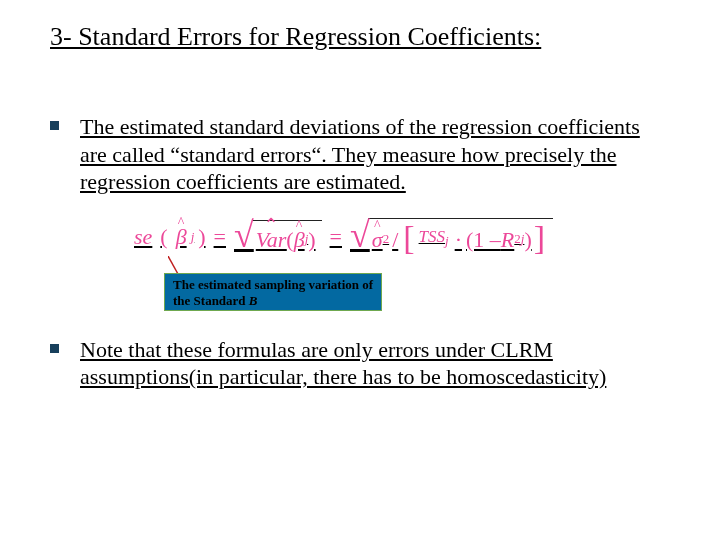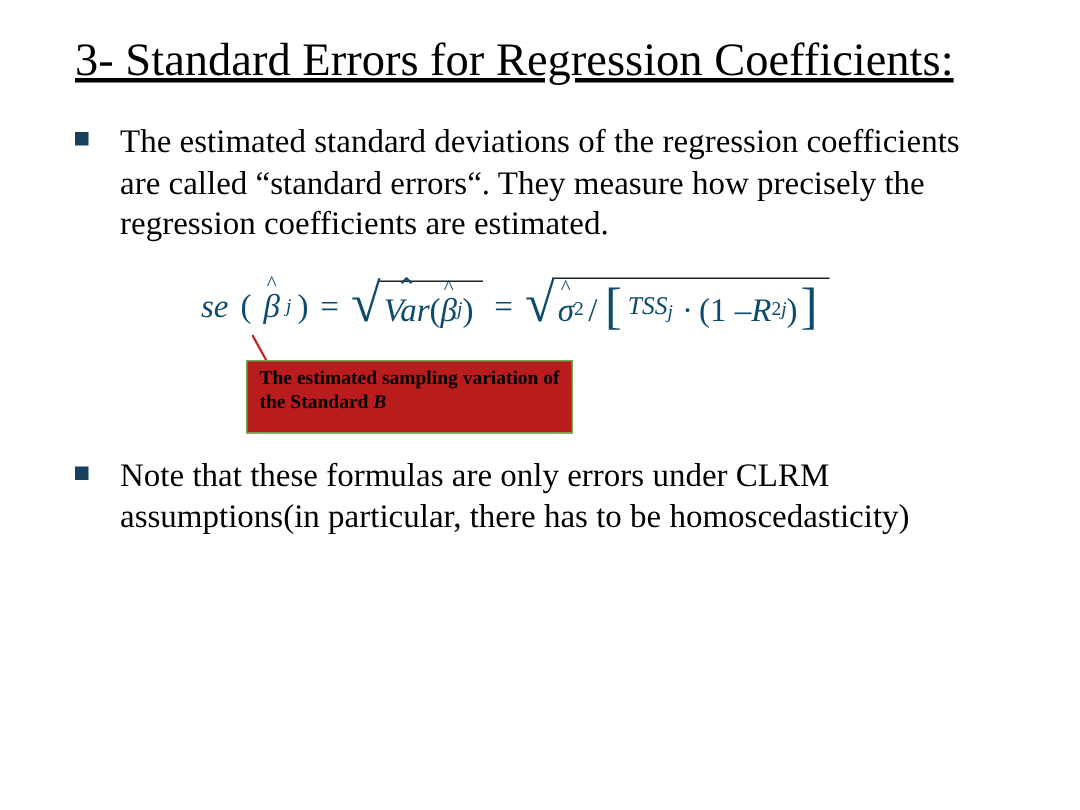--- a/index.html
+++ b/index.html
@@ -9,29 +9,30 @@
     height: 540px;
     font-family: "Times New Roman", serif;
     background: #fff;
     position: relative;
     box-sizing: border-box;
   }
   .slide {
     padding: 22px 50px 30px 50px;
   }
   .title {
-    font-size: 31px;
+    font-size: 26px;
     color: #000;
     text-decoration: underline;
-    margin-bottom: 22px;
+    margin-bottom: 61px;
   }
   .bullets {
     list-style: none;
     padding: 0;
     margin: 0;
+    text-decoration: underline;
   }
   .bullets > li {
     position: relative;
     padding-left: 30px;
     font-size: 22px;
     line-height: 1.25;
     margin-bottom: 28px;
     color: #000;
   }
   .bullets > li::before {
@@ -46,21 +47,21 @@
   .formula-block {
     margin: 22px 0 8px 50px;
     position: relative;
     height: 90px;
   }
   .formula {
     display: flex;
     align-items: center;
     font-family: "Times New Roman", serif;
     font-size: 22px;
-    color: #0c4a6e;
+    color: #ec4899;
   }
   .formula .piece {
     margin: 0 4px;
   }
   .se-left {
     font-style: italic;
   }
   .hat-wrap {
     position: relative;
     display: inline-block;
@@ -117,22 +118,22 @@
     text-align: right;
   }
   .dot {
     margin: 0 4px;
   }
   .caption-box {
     position: absolute;
     left: 34px;
     top: 55px;
     border: 1.5px solid #6fa84f;
-    padding: 3px 8px 12px 8px;
-    background: #b91c1c;
+    padding: 3px 8px 1px 8px;
+    background: #0369a1;
   }
   .caption-box .cap-line {
     font-family: "Times New Roman", serif;
     font-size: 13px;
     font-weight: bold;
     color: #000;
     line-height: 1.25;
   }
   .cap-i {
     font-style: italic;

